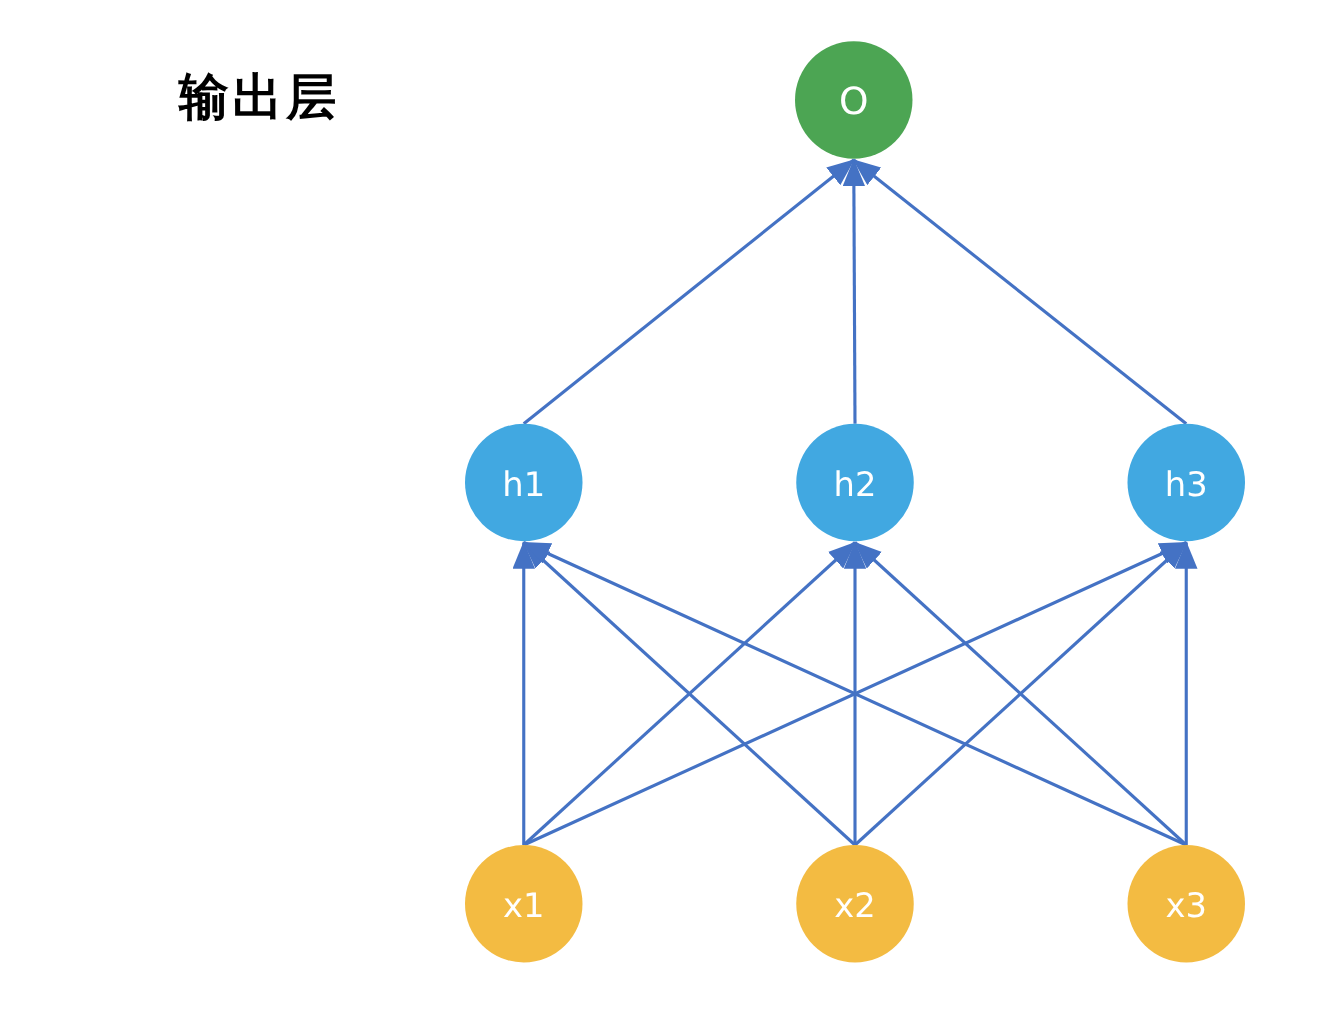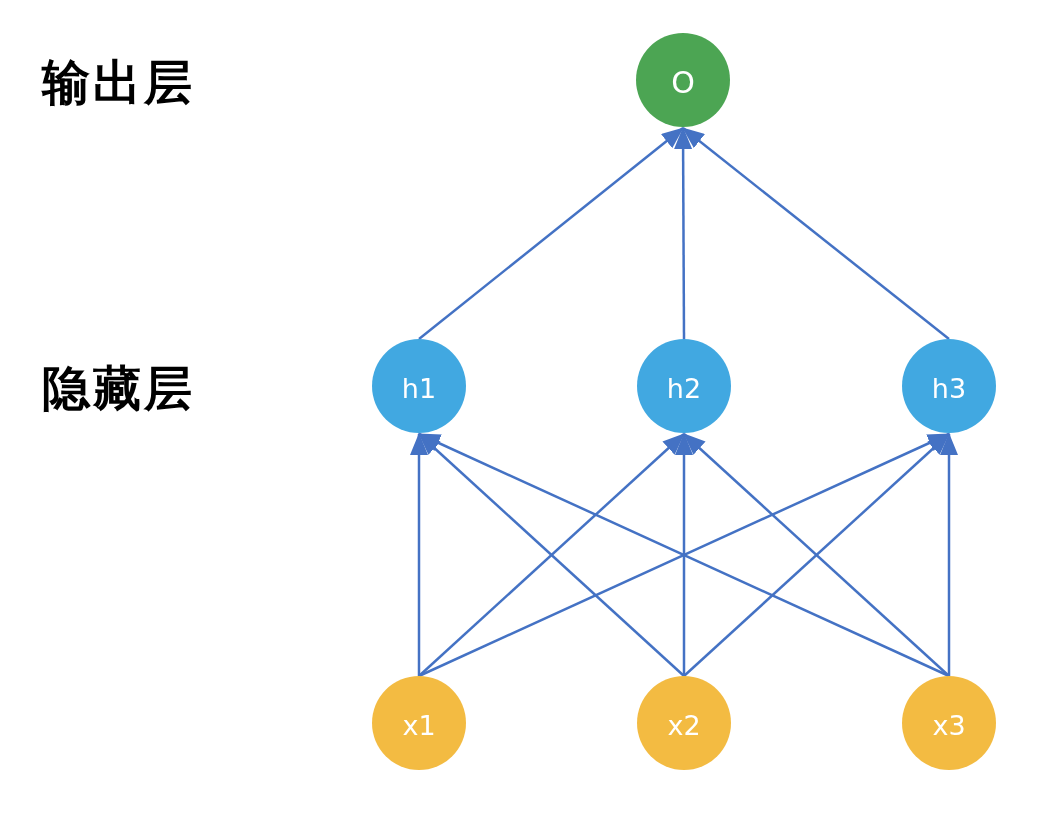--- a/index.html
+++ b/index.html
@@ -19,27 +19,28 @@
     position: absolute;
     left: 0;
     top: 0;
     width: 1064px;
     height: 826px;
   }
   .layer-label {
     position: absolute;
     left: 42px;
     width: 230px;
-    font-size: 48px;
+    font-size: 40px;
     font-weight: 700;
     color: #000000;
     letter-spacing: 3px;
     line-height: 1.1;
     white-space: nowrap;
     user-select: none;
+    text-align: right;
   }
   .layer-label.output { top: 56px; }
   .layer-label.hidden { top: 362px; }
   .layer-label.input  { top: 699px; }
   .node-text {
     font-family: "DejaVu Sans", "Liberation Sans", sans-serif;
   }
 </style>
 </head>
 <body>
@@ -88,15 +89,14 @@
         <text x="684" y="723" text-anchor="middle" dominant-baseline="central" dy="2" fill="#ffffff" font-size="27" class="node-text">x2</text>
       </g>
       <g>
         <circle cx="949" cy="723" r="47" fill="#f3bb42"></circle>
         <text x="949" y="723" text-anchor="middle" dominant-baseline="central" dy="2" fill="#ffffff" font-size="27" class="node-text">x3</text>
       </g>
     </svg>
 
   <div class="layer-label output">输出层</div>
 
-  <div class="layer-label hidden">隐藏层</div>
 
 </div>
 
 </body></html>

